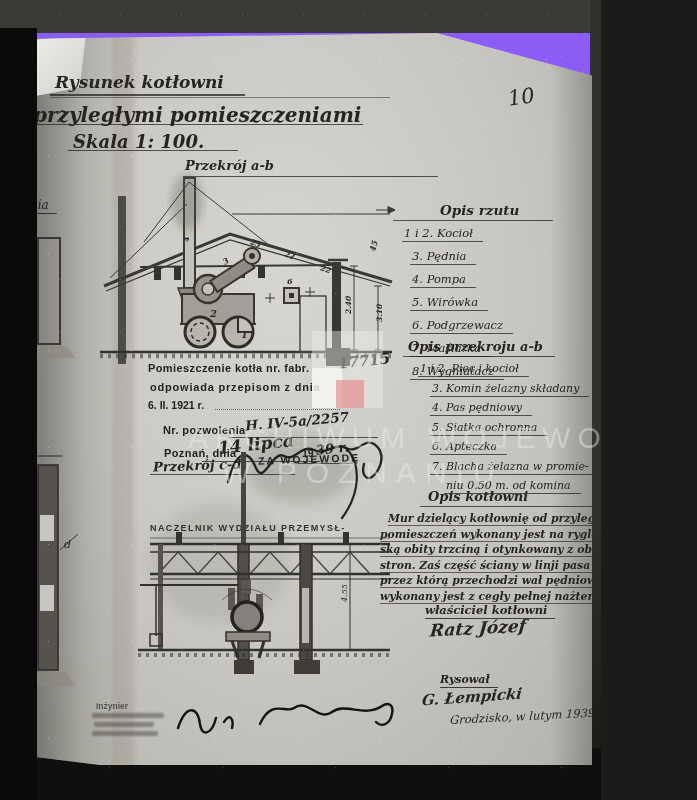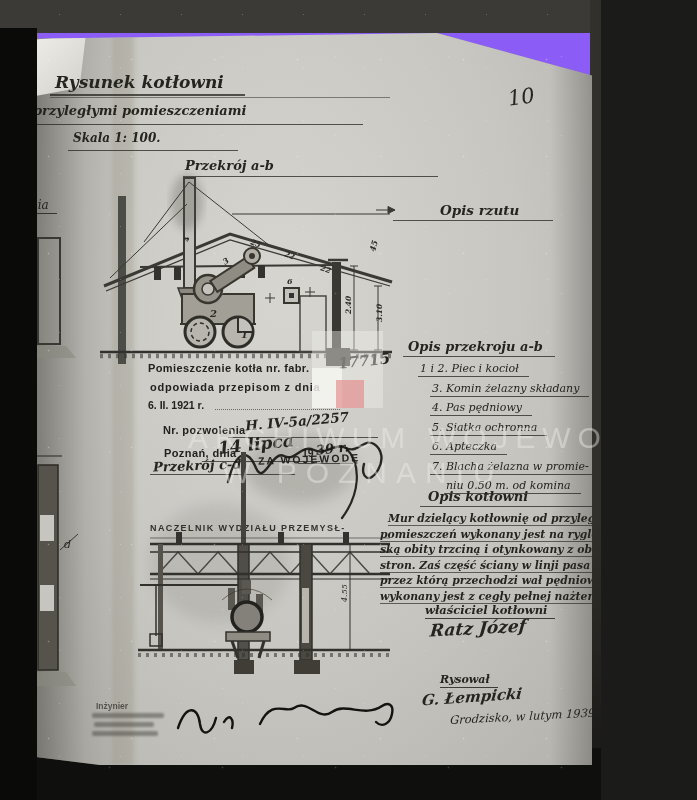--- a/index.html
+++ b/index.html
@@ -75,23 +75,23 @@
     <div class="abs gutter"></div>
     <div class="abs fold"></div>
     <div class="abs edgeR"></div>
     <div class="abs sliver"></div>
     <div class="abs smudge" style="left:215px;top:400px;width:110px;height:70px;"></div>
     <div class="abs smudge" style="left:120px;top:470px;width:140px;height:120px;opacity:.6;"></div>
 
     <div class="abs hw" style="left:25px;top:39px;font-size:17px;font-weight:bold;">Rysunek kotłowni</div>
     <div class="line thick" style="left:20px;top:61px;width:195px;"></div>
     <div class="line thin" style="left:20px;top:64px;width:340px;"></div>
-    <div class="abs hw" style="left:3px;top:70px;font-size:13px;font-weight:bold;">przyległymi pomieszczeniami</div>
+    <div class="abs hw" style="left:3px;top:70px;font-size:20px;font-weight:bold;">przyległymi pomieszczeniami</div>
     <div class="line" style="left:3px;top:91px;width:330px;"></div>
-    <div class="abs hw" style="left:43px;top:98px;font-size:12px;font-weight:bold;">Skala 1: 100.</div>
+    <div class="abs hw" style="left:43px;top:98px;font-size:18px;font-weight:bold;">Skala 1: 100.</div>
     <div class="line" style="left:38px;top:117px;width:170px;"></div>
     <div class="abs hw" style="left:155px;top:125px;font-size:13px;font-weight:bold;">Przekrój a-b</div>
     <div class="line" style="left:153px;top:143px;width:255px;"></div>
 
     <div class="abs hw" style="left:478px;top:52px;font-size:21px;transform:rotate(-8deg);">10</div>
 
     <div class="abs hw u" style="left:0px;top:165px;font-size:12px;">nia</div>
     <svg class="abs" style="left:0px;top:195px;" width="100" height="470" viewBox="0 0 100 470">
       <rect x="8" y="10" width="22" height="106" fill="rgba(150,148,140,.25)" stroke="#3a3833" stroke-width="2"></rect>
       <polygon points="2,118 36,118 46,130 -6,130" fill="#8a887f" opacity=".6"></polygon>
@@ -243,20 +243,29 @@
       <g>
         <line x1="212" y1="96" x2="212" y2="202" stroke="#33312c" stroke-width="1"></line>
         <line x1="208" y1="96" x2="216" y2="96" stroke="#33312c" stroke-width="1"></line>
         <line x1="208" y1="202" x2="216" y2="202" stroke="#33312c" stroke-width="1"></line>
         <text x="209" y="154" font-size="8" transform="rotate(-90 209 154)">4.55</text>
       </g>
     </svg>
 
     <div class="abs hw" style="left:370px;top:169px;font-size:13.5px;font-weight:bold;margin-left:40px;">Opis rzutu</div>
     <div class="line" style="left:363px;top:187px;width:160px;"></div>
+    <div class="abs hw" id="rzutu-list" style="left:380px;top:193px;">
+        <div class="li-item">1 i 2.  Kocioł</div>
+        <div class="li-item">3. Pędnia</div>
+        <div class="li-item">4. Pompa</div>
+        <div class="li-item">5. Wirówka</div>
+        <div class="li-item">6. Podgrzewacz</div>
+        <div class="li-item">7. Maślarka</div>
+        <div class="li-item">8. Wygniatacz</div>
+      </div>
 
     <div class="abs hw" style="left:378px;top:306px;font-size:13px;font-weight:bold;">Opis przekroju a-b</div>
     <div class="line" style="left:373px;top:323px;width:152px;"></div>
     <div class="abs hw" id="przekroju-list" style="left:400px;top:329px;">
         <div class="li-item">1 i 2. Piec i kocioł</div>
         <div class="li-item">3. Komin żelazny składany</div>
         <div class="li-item">4. Pas pędniowy</div>
         <div class="li-item">5. Siatka ochronna</div>
         <div class="li-item">6. Apteczka</div>
         <div class="li-item">7. Blacha żelazna w promie-</div>

